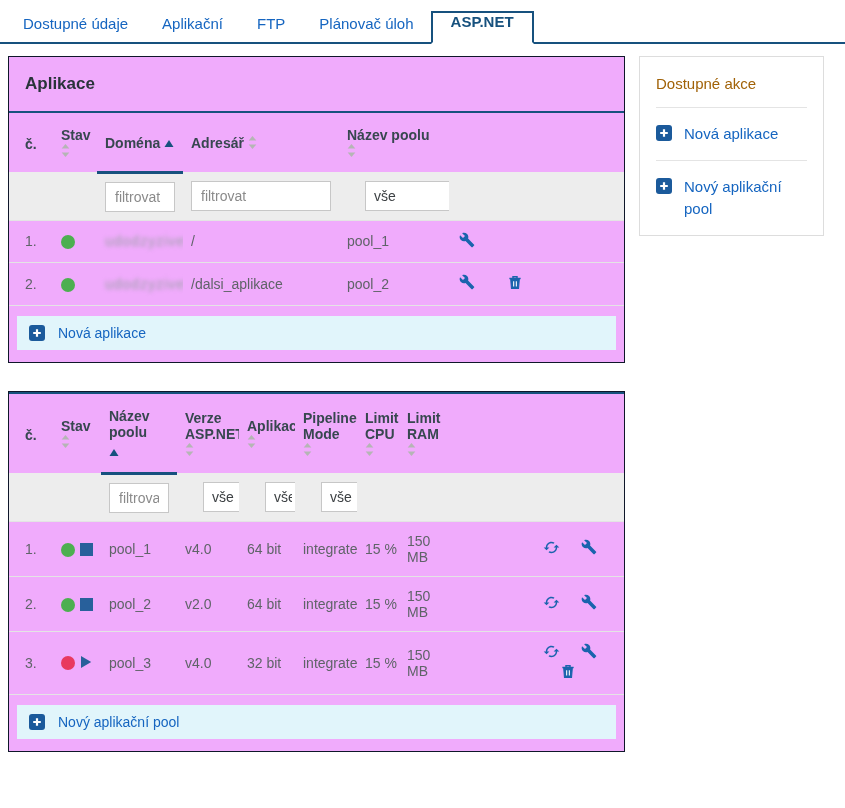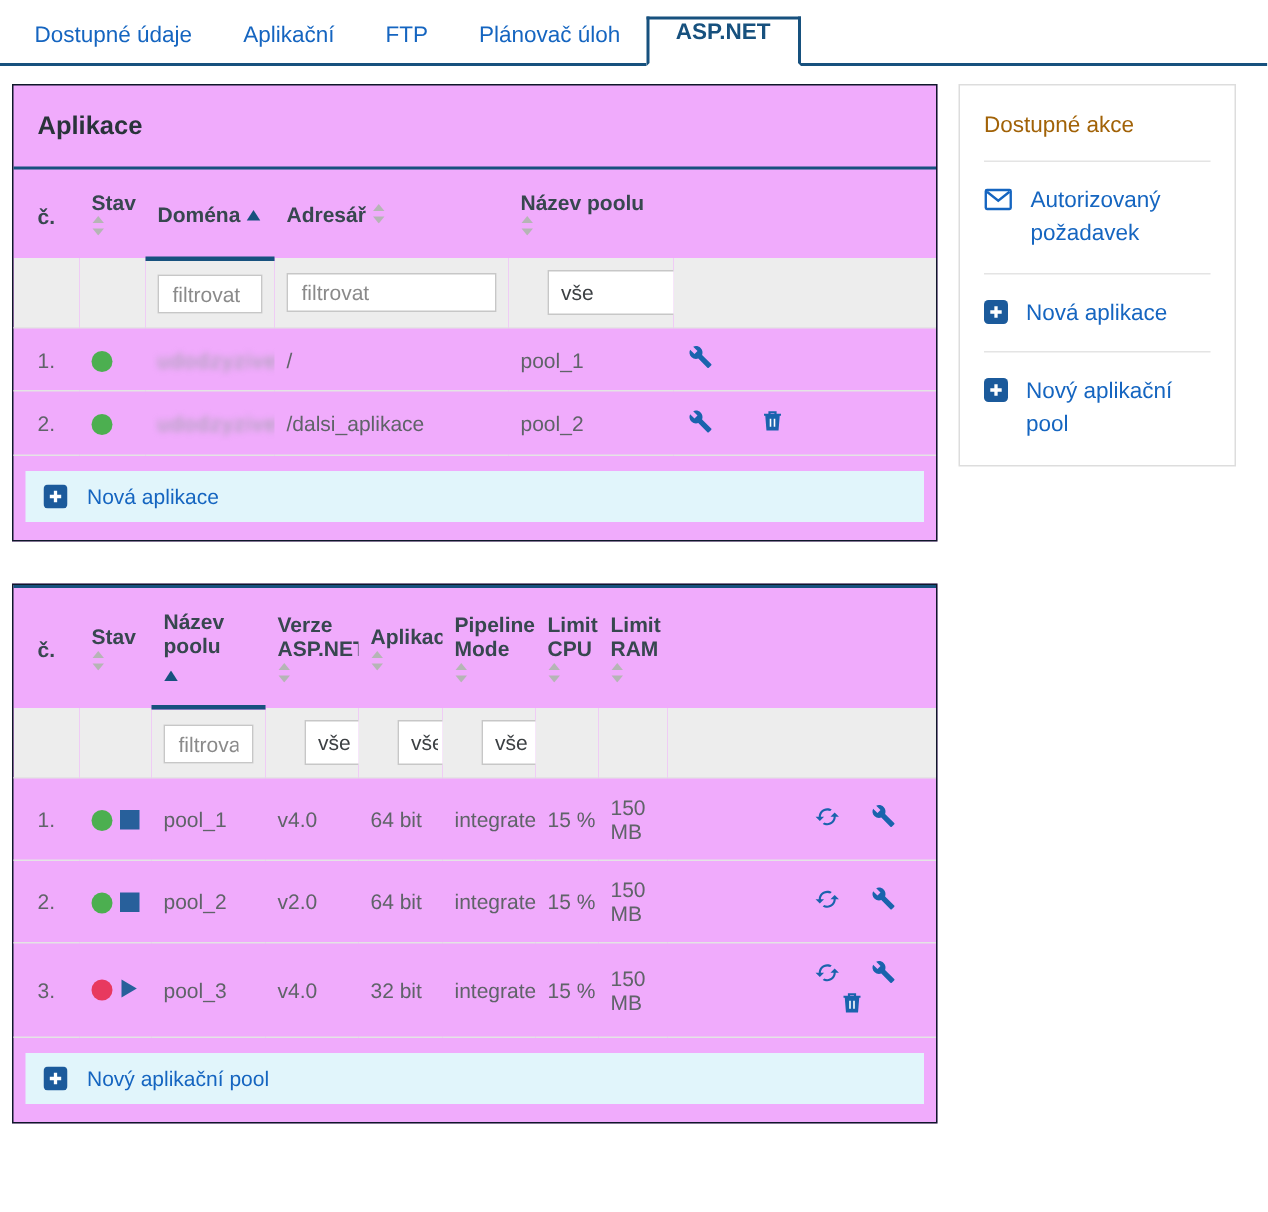--- a/index.html
+++ b/index.html
@@ -27,21 +27,21 @@
   table { width:100%; border-collapse:collapse; table-layout:fixed; }
   th { text-align:left; font-weight:700; color:#37474f; font-size:14px; padding:14px 8px 12px 8px; vertical-align:middle; }
   th .th-label { margin-right:4px; }
   th.sorted { border-bottom:3px solid #17517e; }
   td { padding:11px 8px; vertical-align:middle; color:#5f6368; }
   .first-cell { padding-left:16px !important; }
   tr.filter-row td { background:#ededed; padding:8px 8px; }
   tr.data-row td { border-top:1px solid #e4e4e4; }
   tr.data-row:last-child td { border-bottom:1px solid #e4e4e4; }
 
-  input.filter { height:14px; border:1px solid #c7c7c7; background:#fff; padding:12px 9px; font-size:14px;
+  input.filter { height:30px; border:1px solid #c7c7c7; background:#fff; padding:0 9px; font-size:14px;
                  color:#6b6b6b; width:100%; font-family:"Liberation Sans",sans-serif; outline:none; }
   input.filter::placeholder { color:#8a8a8a; opacity:1; }
   .sel { position:relative; display:inline-block;margin-left:18px; }
   .sel select { appearance:none; -webkit-appearance:none; height:30px; border:1px solid #c7c7c7; background:#fff;
                 font-size:14px; color:#3c4043; padding:0 20px 0 8px; width:100%;
                 font-family:"Liberation Sans",sans-serif; border-radius:0; outline:none; }
   .sel .chev { position:absolute; right:6px; top:50%; transform:translateY(-50%); pointer-events:none; display:flex; }
 
   .sort-idle { display:inline-block; vertical-align:middle; }
   .sort-asc-block { display:block; margin-top:4px; }
@@ -332,29 +332,20 @@
             </span>
           <span>Nový aplikační pool</span>
         </div>
       </section>
     </div>
 
     <aside class="sidebar">
       <div class="sidebar-title">Dostupné akce</div>
       <div class="sidebar-item">
         <span class="si-icon">
-            <svg width="19" height="16" viewBox="0 0 24 19">
-              <rect x="1.5" y="1.5" width="21" height="16" rx="1" fill="none" stroke="#1565c0" stroke-width="2"></rect>
-              <path d="M2.5 3l9.5 7.5L21.5 3" fill="none" stroke="#1565c0" stroke-width="2"></path>
-            </svg>
-          </span>
-        <span>Autorizovaný požadavek</span>
-      </div>
-      <div class="sidebar-item">
-        <span class="si-icon">
             <svg width="16" height="16" viewBox="0 0 16 16">
               <rect width="16" height="16" rx="3" fill="#1b5a9b"></rect>
               <path d="M8 4.2v7.6M4.2 8h7.6" stroke="#fff" stroke-width="2.2"></path>
             </svg>
           </span>
         <span>Nová aplikace</span>
       </div>
       <div class="sidebar-item">
         <span class="si-icon">
             <svg width="16" height="16" viewBox="0 0 16 16">

